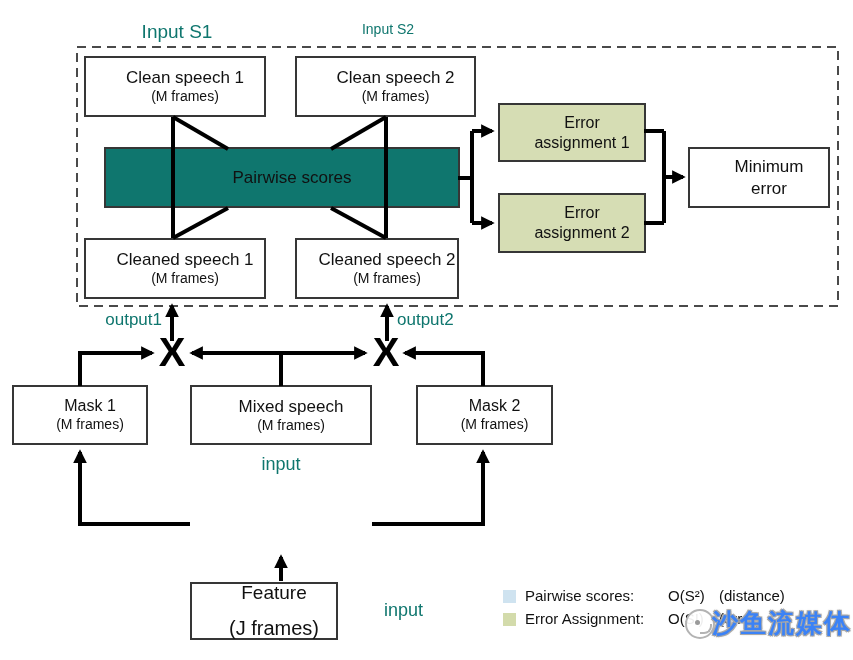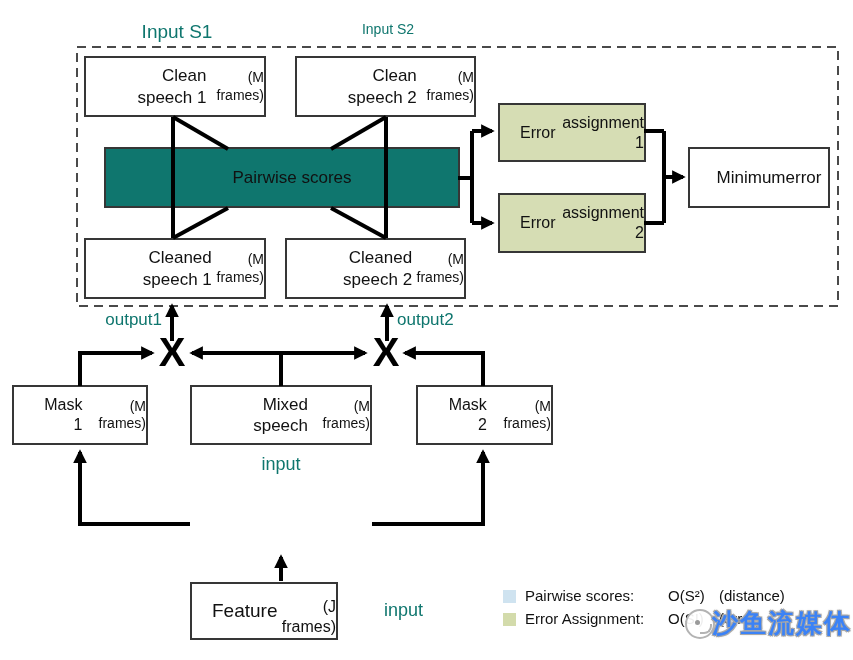--- a/index.html
+++ b/index.html
@@ -2,29 +2,29 @@
 <html><head>
 <meta charset="utf-8">
 <style>
   html,body{margin:0;padding:0;background:#ffffff;}
   .canvas{
     position:relative;width:853px;height:660px;background:#ffffff;
     font-family:"Liberation Sans",sans-serif;color:#111;overflow:hidden;
   }
   .box{
     position:absolute;box-sizing:border-box;background:#ffffff;
-    border:2px solid #363636;display:flex;flex-direction:row;
-    align-items:center;justify-content:center;text-align:right;line-height:1.25;
+    border:2px solid #363636;display:flex;flex-direction:column;
+    align-items:center;justify-content:center;text-align:left;line-height:1.25;
     z-index:1;
     padding-left:20px;
   }
   .box .t{font-size:17px;}
   .box .s{font-size:14px;}
   .box.big .t{font-size:19px;}
-  .box.big .s{font-size:16px;margin-top:12px;}
+  .box.big .s{font-size:20px;margin-top:12px;}
   .box.small .t{font-size:16px;}
   .wires{position:absolute;left:0;top:0;z-index:2;pointer-events:none;}
   .lbl{position:absolute;z-index:3;font-size:17px;color:#0f766e;white-space:nowrap;}
   .xmark{
     position:absolute;z-index:3;width:36px;height:38px;line-height:38px;
     font-size:40px;font-weight:700;text-align:center;color:#000;
     font-family:"Liberation Sans",sans-serif;
   }
   .legend-row{position:absolute;width:360px;height:20px;z-index:4;font-size:15px;}
   .legend-row .sw{position:absolute;left:0;top:3px;width:13px;height:13px;}
@@ -60,21 +60,21 @@
   </div>
 
   <div class="box" style="left: 104px; top: 147px; width: 356px; height: 61px; background: #0f766e;">
     <span class="t">Pairwise scores</span>
   </div>
 
   <div class="box" style="left:84px;top:238px;width:182px;height:61px">
     <span class="t">Cleaned speech 1</span>
     <span class="s">(M frames)</span>
   </div>
-  <div class="box" style="left:285px;top:238px;width:181px;height:61px">
+  <div class="box" style="left:295px;top:238px;width:164px;height:61px">
     <span class="t">Cleaned speech 2</span>
     <span class="s">(M frames)</span>
   </div>
 
   <div class="box small" style="left: 498px; top: 103px; width: 148px; height: 59px; background: rgb(214, 221, 180);">
     <span class="t">Error</span>
     <span class="t">assignment 1</span>
   </div>
   <div class="box small" style="left: 498px; top: 193px; width: 148px; height: 60px; background: rgb(214, 221, 180);">
     <span class="t">Error</span>

